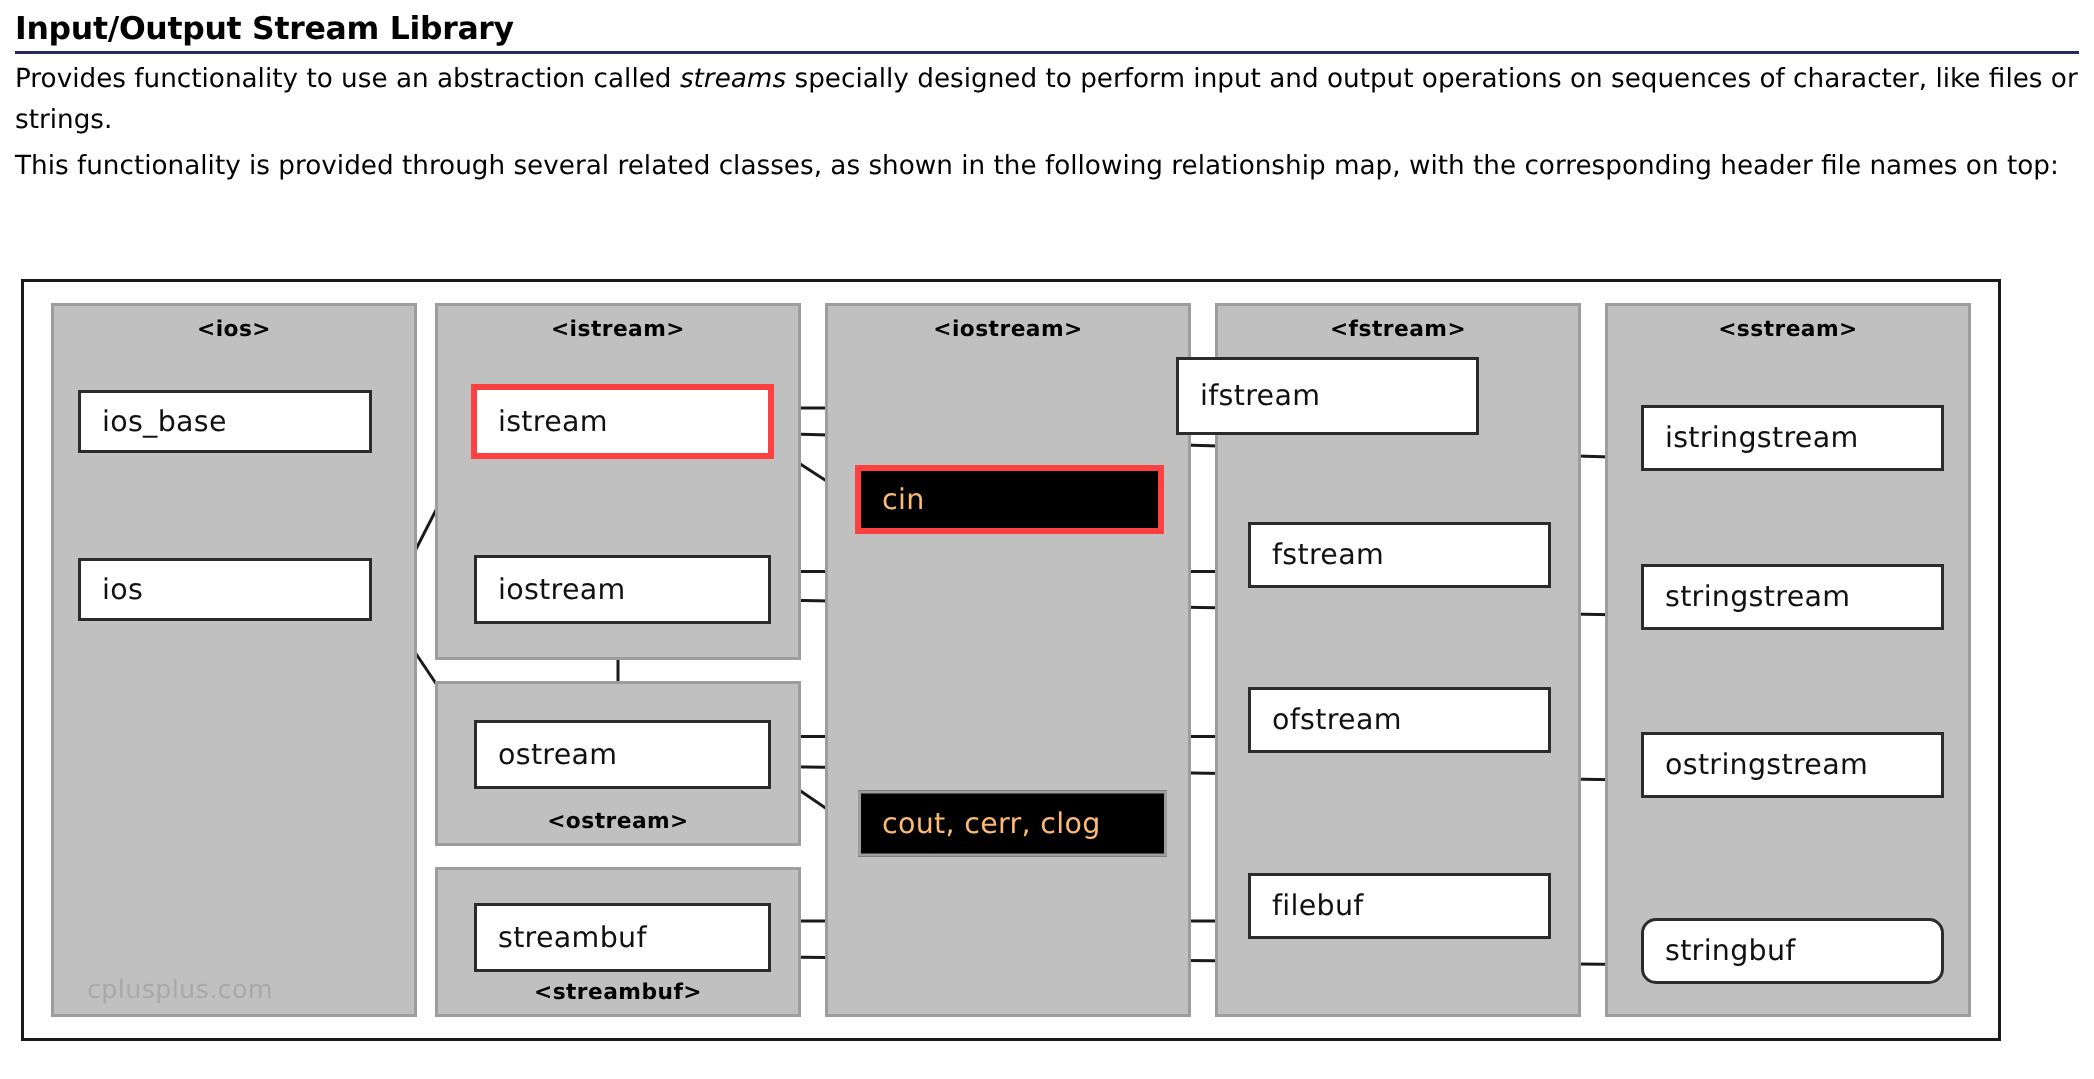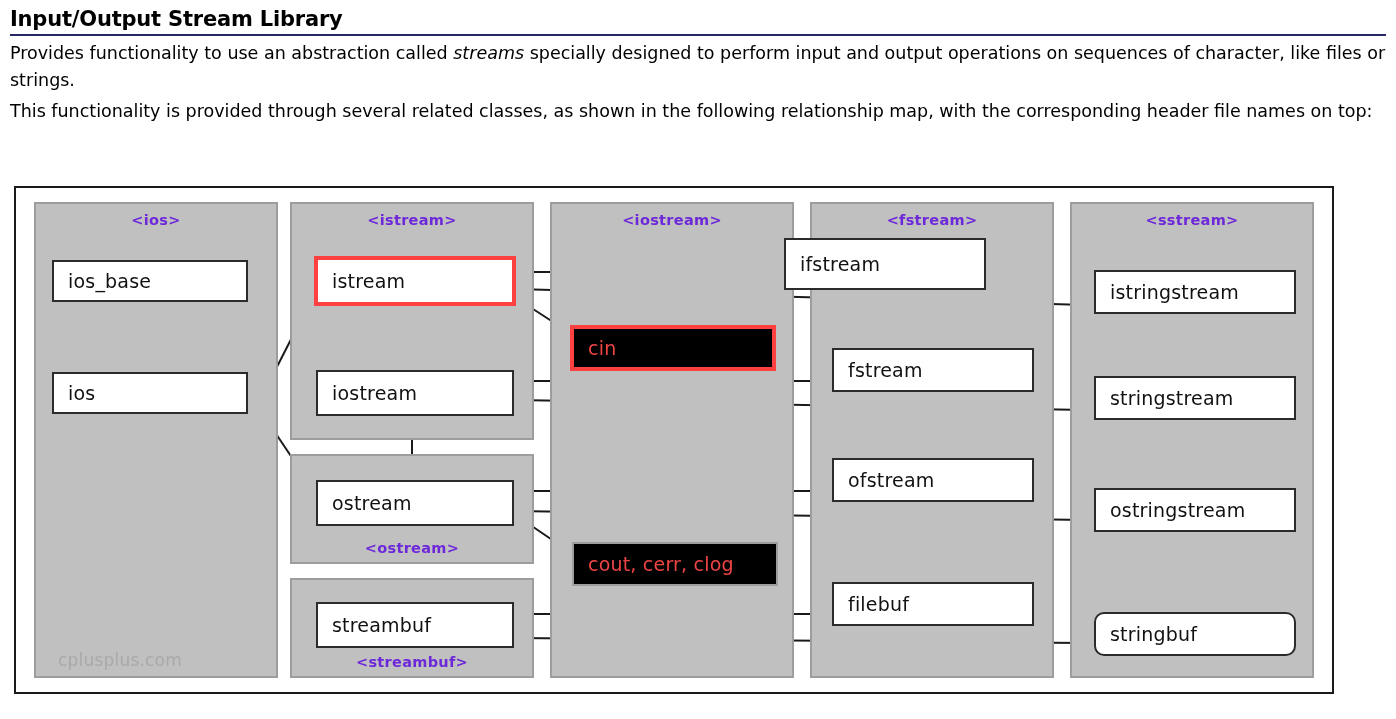--- a/index.html
+++ b/index.html
@@ -52,21 +52,21 @@
     background:#c0c0c0;
     border:2px solid #9d9d9d;
     box-sizing:border-box;
   }
   .group-label{
     position:absolute;
     left:0;right:0;
     text-align:center;
     font-size:14.5px;
     font-weight:bold;
-    color:#6d28d9;
+    color:#000000;
     letter-spacing:0.3px;
   }
   .group-label.top{top:8px;}
   .group-label.bottom{bottom:6px;}
 
   
   .node{
     position:absolute;
     background:#ffffff;
     border:2px solid #2b2b2b;
@@ -76,23 +76,22 @@
     font-size:19px;
     color:#111;
     padding-left:14px;
     letter-spacing:0.2px;
   }
   .node.hl{
     border:4px solid #ff4040;
   }
   .node.obj{
     background:#000000;
-    color:#ef4444;
+    color:#fdba74;
     border:2px solid #9d9d9d;
-    margin-top:15px;
   }
   .node.obj.hl{
     border:4px solid #ff4040;
   }
 
   
   #watermark{
     position:absolute;
     left:22px; bottom:6px;
     font-size:17px;

